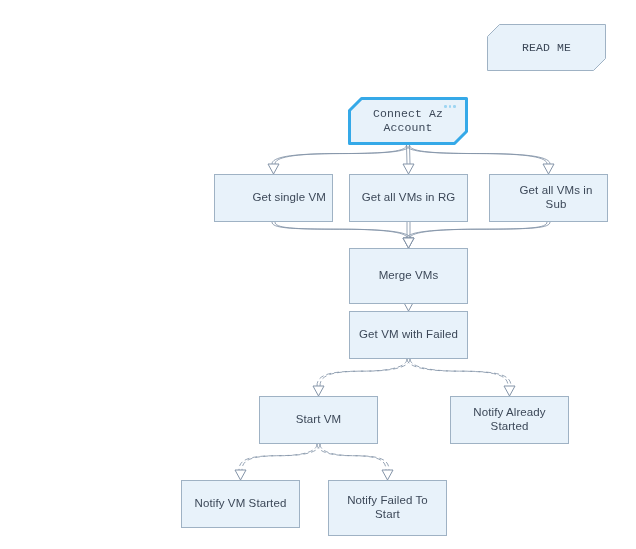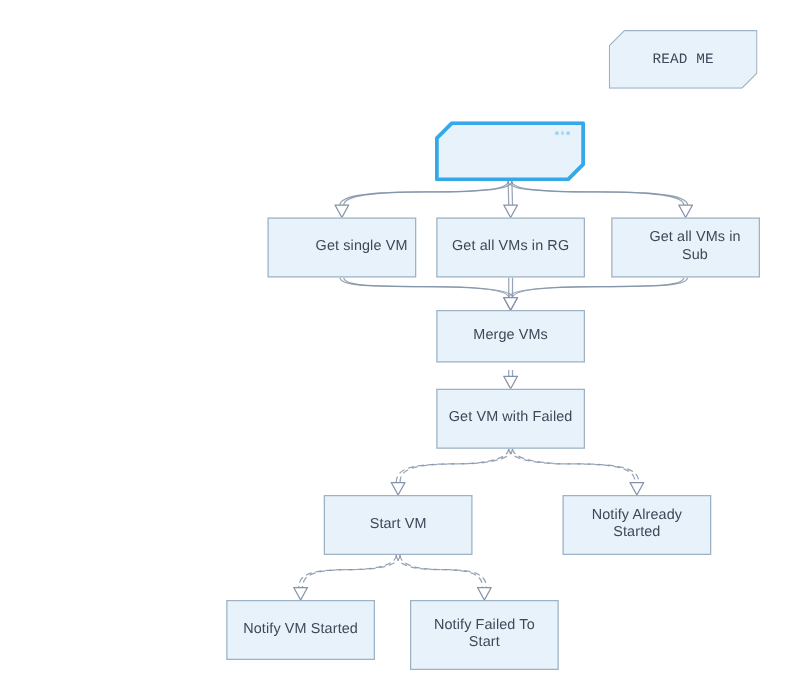--- a/index.html
+++ b/index.html
@@ -159,31 +159,32 @@
         <i></i>
         <i></i>
         <i></i>
       </span>
       <div class="node cut selected" style="left: 348px; top: 97px; width: 120px; height: 48px;">
         <div class="cut-fill">
           <svg width="120" height="48" viewBox="0 0 120 48">
             <path d="M 13.5 1.5 L 118.5 1.5 L 118.5 34.5 L 106.5 46.5 L 1.5 46.5 L 1.5 13.5 Z" fill="#e8f2fa" stroke="#35a9e8" stroke-width="3" stroke-linejoin="round"></path>
           </svg>
         </div>
+        <span class="node-label">Connect Az Account</span>
       </div>
       <div class="node" style="left: 214px; top: 174px; width: 119px; height: 48px; justify-content: flex-end;">
         <span class="node-label">Get single VM</span>
       </div>
       <div class="node" style="left: 349px; top: 174px; width: 119px; height: 48px; align-items: center;">
         <span class="node-label">Get all VMs in RG</span>
       </div>
       <div class="node" style="left: 489px; top: 174px; width: 119px; height: 48px; padding-left: 15px;">
         <span class="node-label">Get all VMs in Sub</span>
       </div>
-      <div class="node" style="left: 349px; top: 248px; width: 119px; height: 42px;">
+      <div class="node" style="left: 349px; top: 248px; width: 119px; height: 56px;">
         <span class="node-label">Merge VMs</span>
       </div>
       <div class="node" style="left: 349px; top: 311px; width: 119px; height: 48px;">
         <span class="node-label">Get VM with Failed</span>
       </div>
       <div class="node" style="left: 259px; top: 396px; width: 119px; height: 48px;">
         <span class="node-label">Start VM</span>
       </div>
       <div class="node" style="left: 450px; top: 396px; width: 119px; height: 48px;">
         <span class="node-label">Notify Already Started</span>

